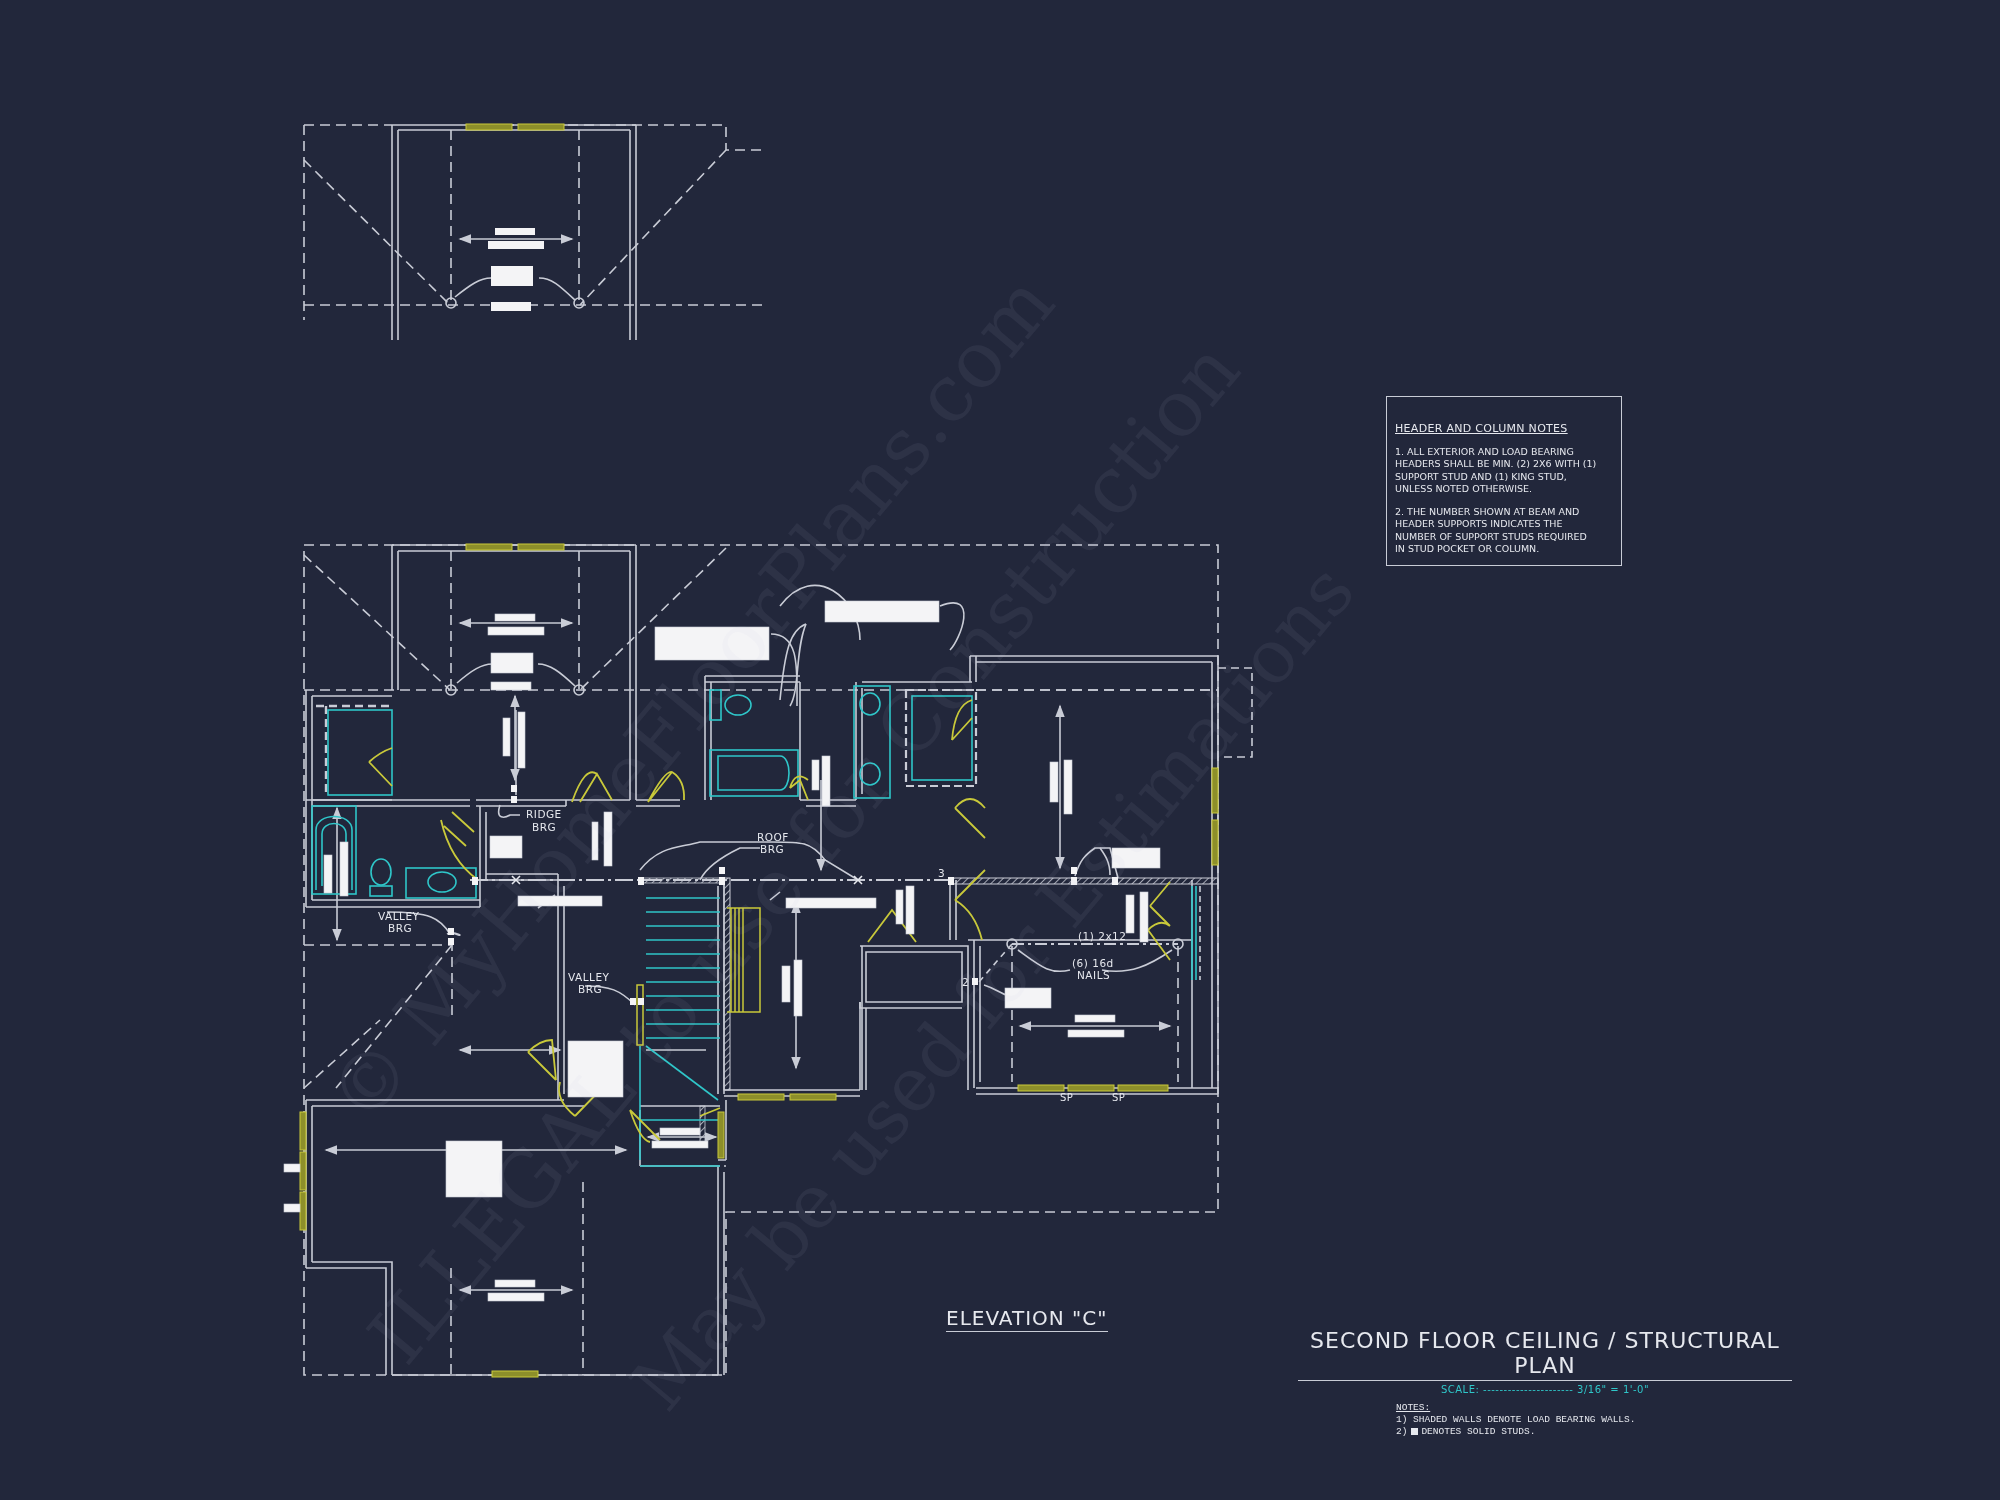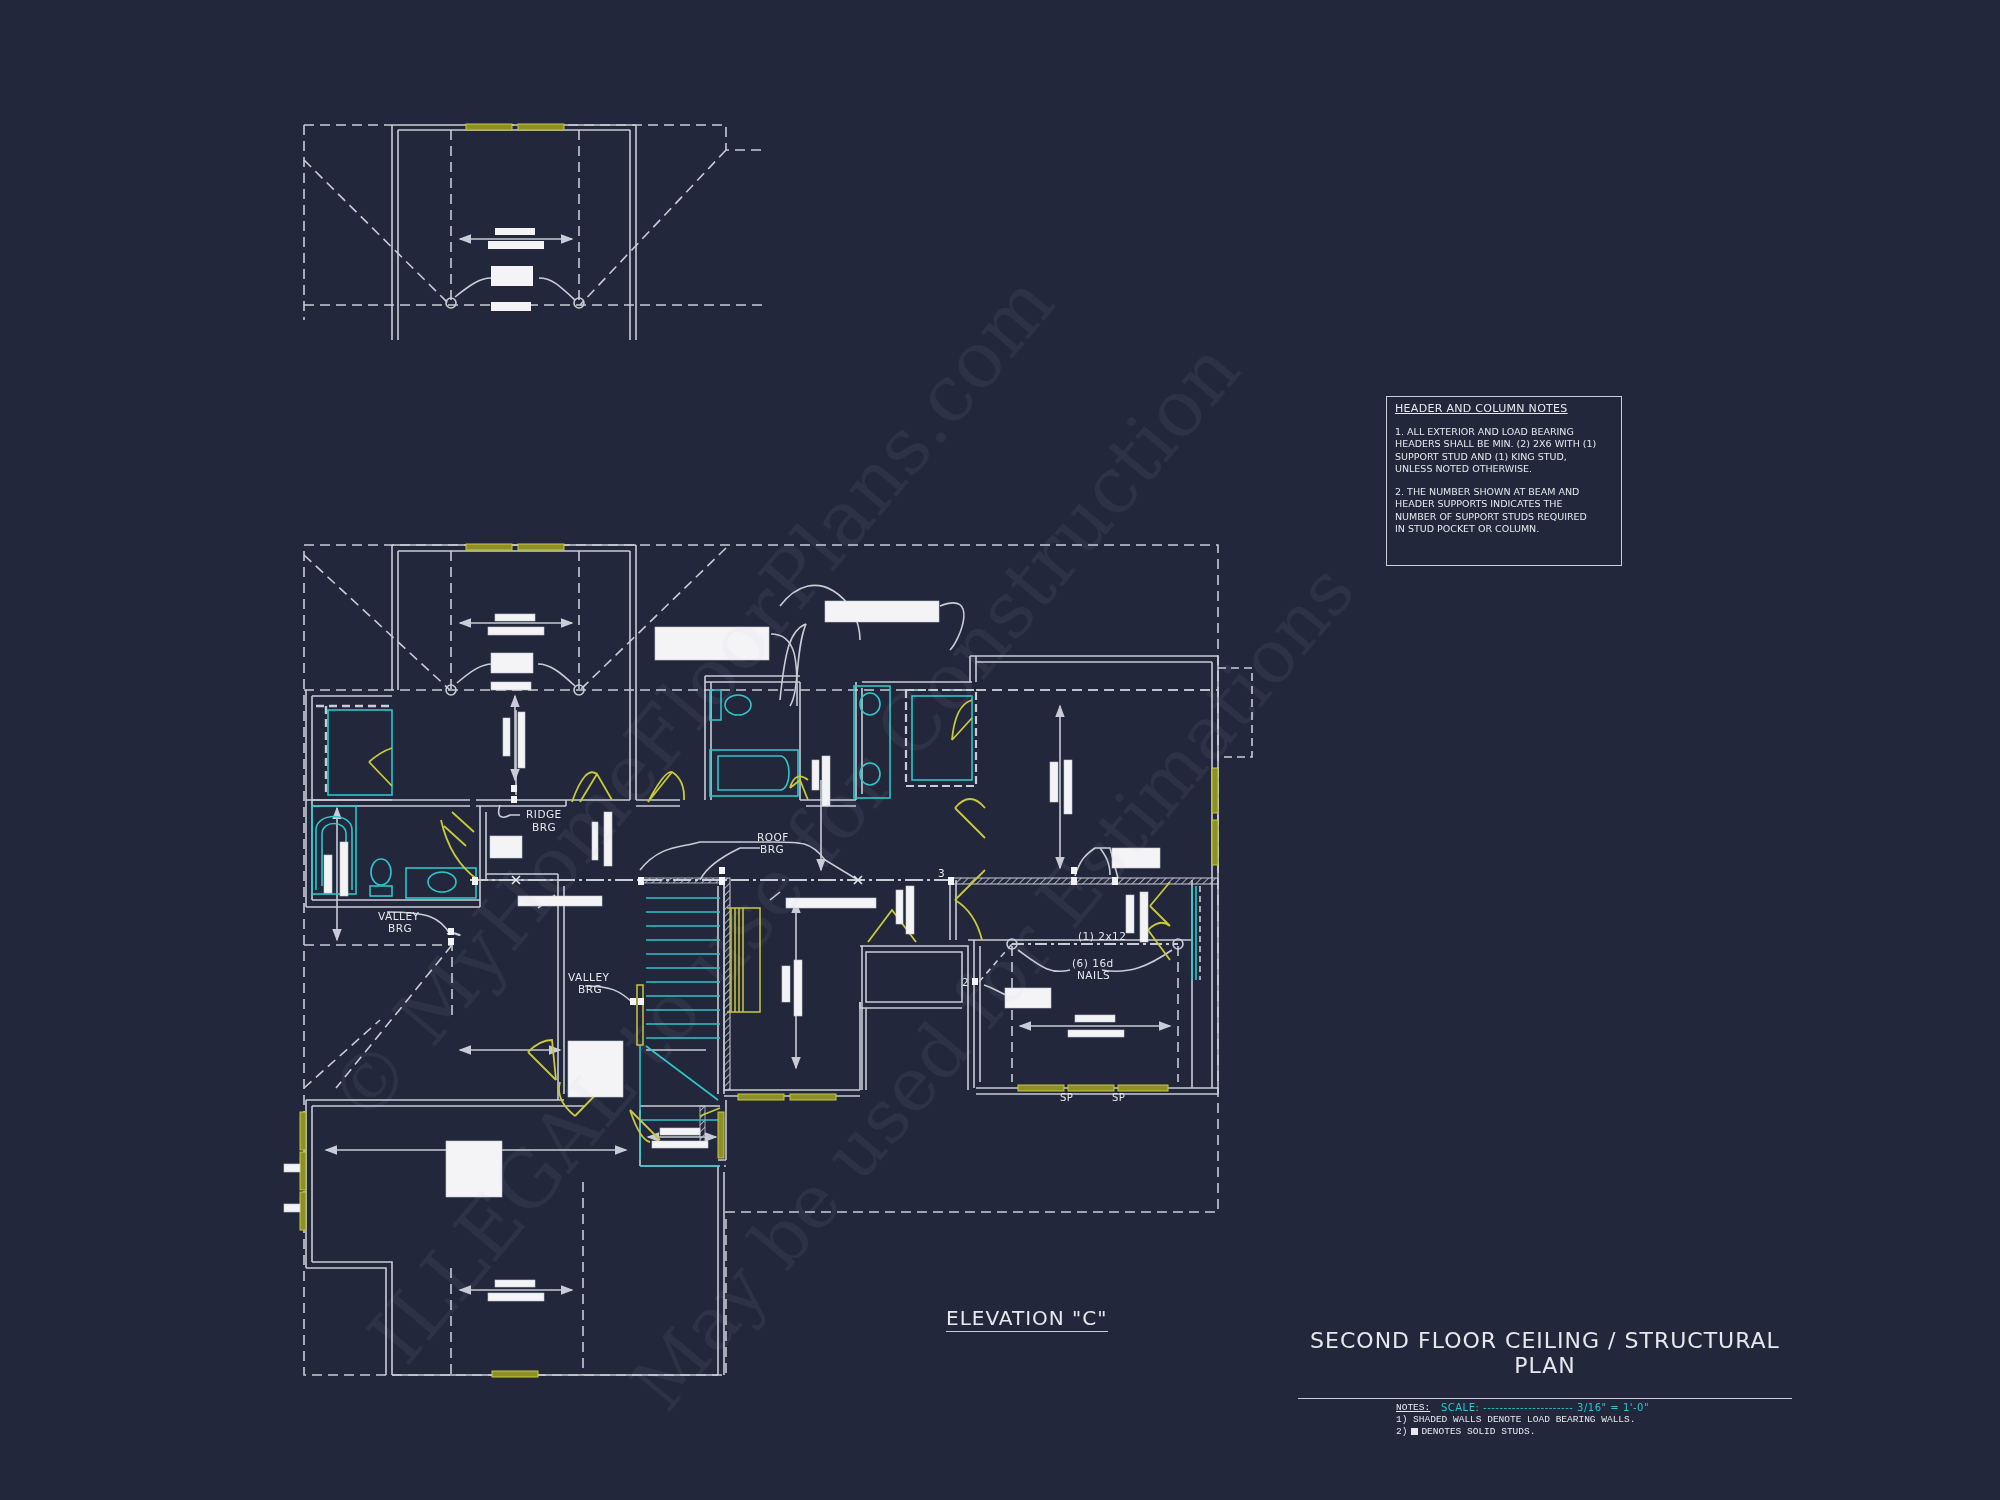--- a/index.html
+++ b/index.html
@@ -1,23 +1,23 @@
 <!DOCTYPE html>
 <html><head>
 <meta charset="utf-8">
 <style>
   html,body{margin:0;padding:0;background:#22273b;}
   body{width:2000px;height:1500px;position:relative;overflow:hidden;font-family:"DejaVu Sans",sans-serif;}
   #sheet{position:absolute;left:0;top:0;width:1668px;height:1500px;}
   .cad{font-family:"DejaVu Sans",sans-serif;fill:#e6e8ee;letter-spacing:0.5px;}
   .notes-box{position:absolute;left:1386px;top:396px;width:236px;height:170px;border:1.5px solid #c9ccd6;box-sizing:border-box;padding:6px 8px;color:#e6e8ee;font-family:"DejaVu Sans",sans-serif;font-size:9.5px;line-height:12.5px;text-transform:uppercase;}
-  .notes-box .title{text-decoration:underline;font-size:11px;margin-bottom:10px;letter-spacing:0.3px;}
+  .notes-box .title{text-decoration:underline;font-size:11px;margin-bottom:10px;letter-spacing:0.3px;margin-top:20px;}
   .notes-box p{margin:0 16px 10px 0;}
   .title-block{position:absolute;left:1298px;top:1328px;width:494px;text-align:center;}
-  .title-main{color:#e6e8ee;font-size:22px;letter-spacing:1px;border-bottom:1.5px solid #c9ccd6;padding-bottom:20px;font-family:"DejaVu Sans",sans-serif;}
+  .title-main{color:#e6e8ee;font-size:22px;letter-spacing:1px;border-bottom:1.5px solid #c9ccd6;padding-bottom:2px;font-family:"DejaVu Sans",sans-serif;}
   .title-scale{color:#2fc6c9;font-size:10px;margin-top:3px;letter-spacing:0.5px;font-family:"DejaVu Sans",sans-serif;}
   .elev-label{position:absolute;left:946px;top:1306px;color:#e6e8ee;font-size:20px;letter-spacing:1px;border-bottom:1.5px solid #c9ccd6;padding-bottom:1px;font-family:"DejaVu Sans",sans-serif;}
   .general-notes{position:absolute;left:1396px;top:1402px;color:#e6e8ee;font-size:9.5px;line-height:12px;font-family:Liberation Mono, monospace;text-transform:uppercase;}
   .general-notes .hd{text-decoration:underline;}
   .sq{display:inline-block;width:7px;height:7px;background:#e6e8ee;margin:0 3px 0 4px;vertical-align:-1px;}
   .wm{position:absolute;font-family:"DejaVu Serif",serif;color:rgba(200,205,225,0.07);white-space:nowrap;transform-origin:left bottom;pointer-events:none;}
 </style>
 </head>
 <body>
 

